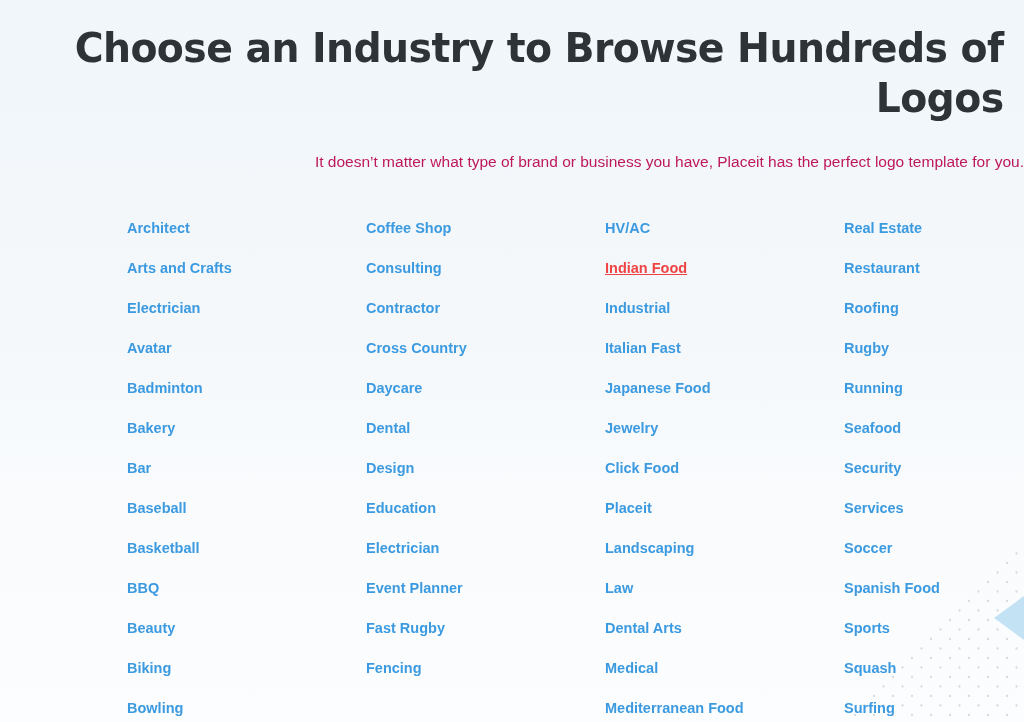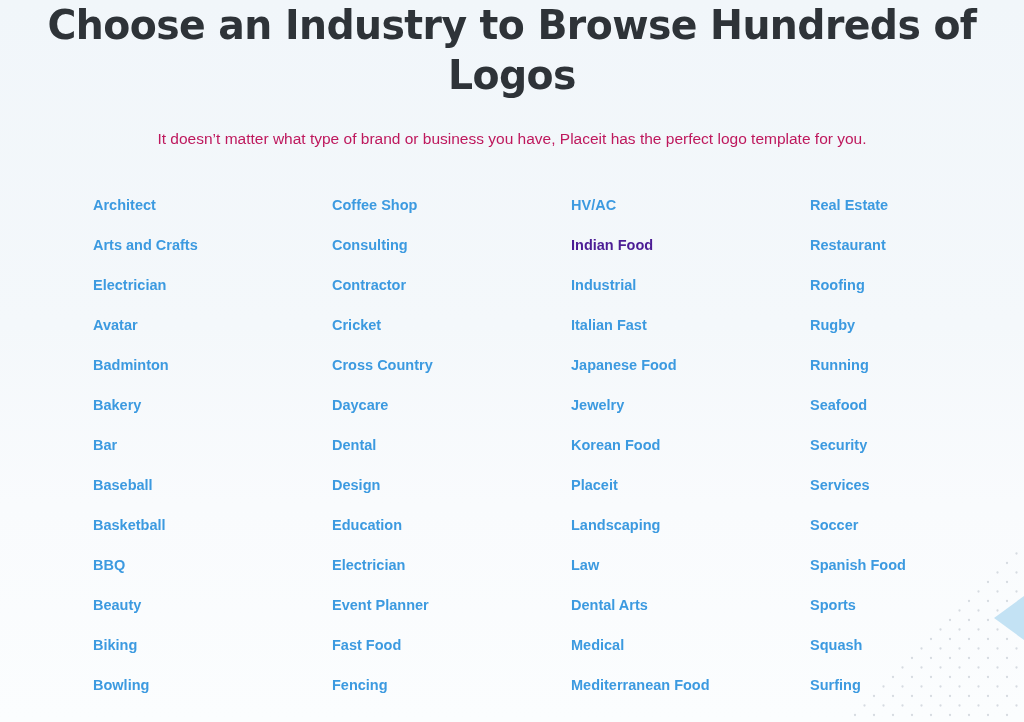--- a/index.html
+++ b/index.html
@@ -36,22 +36,22 @@
     border-bottom: 22px solid transparent;
     border-right: 30px solid #c3e2f4;
     pointer-events: none;
     z-index: 1;
   }
 
   
   .page-header {
     position: relative;
     z-index: 2;
-    text-align: center;
-    padding-top: 0;
+    text-align: right;
+    padding-top: 23px;
   }
   .page-title {
     margin: 0;
     font-size: 41px;
     line-height: 50px;
     font-weight: 800;
     color: #2e3338;
     letter-spacing: -0.6px;
     font-family: "DejaVu Sans", "Liberation Sans", sans-serif;
     transform: scaleX(0.96);
@@ -81,23 +81,25 @@
   }
   .industry-link {
     display: block;
     font-size: 14.5px;
     line-height: 20px;
     height: 40px;
     color: #3c9ae0;
     text-decoration: none;
     font-weight: 600;
     white-space: nowrap;
+    margin-left: 34px;
   }
   .industry-link.visited {
-    color: #4c1d95;
+    color: #ef4444;
+    text-decoration: underline;
   }
 </style>
 </head>
 <body>
 
 <svg class="dot-field" viewBox="0 0 190 180" width="190" height="180" aria-hidden="true">
   <defs>
     <pattern id="dots" x="0" y="0" width="19" height="19" patternUnits="userSpaceOnUse">
       <circle cx="2" cy="2" r="1.15" fill="#d6dbe1"></circle>
       <circle cx="11.5" cy="11.5" r="1.15" fill="#d6dbe1"></circle>
@@ -133,39 +135,38 @@
       <a class="industry-link" href="#">Basketball</a>
       <a class="industry-link" href="#">BBQ</a>
       <a class="industry-link" href="#">Beauty</a>
       <a class="industry-link" href="#">Biking</a>
       <a class="industry-link" href="#">Bowling</a>
     </div>
     <div class="industry-column">
       <a class="industry-link" href="#">Coffee Shop</a>
       <a class="industry-link" href="#">Consulting</a>
       <a class="industry-link" href="#">Contractor</a>
-      <a class="industry-link" href="#">Cricket</a>
       <a class="industry-link" href="#">Cross Country</a>
       <a class="industry-link" href="#">Daycare</a>
       <a class="industry-link" href="#">Dental</a>
       <a class="industry-link" href="#">Design</a>
       <a class="industry-link" href="#">Education</a>
       <a class="industry-link" href="#">Electrician</a>
       <a class="industry-link" href="#">Event Planner</a>
-      <a class="industry-link" href="#">Fast Food</a>
+      <a class="industry-link" href="#">Fast Rugby</a>
       <a class="industry-link" href="#">Fencing</a>
     </div>
     <div class="industry-column">
       <a class="industry-link" href="#">HV/AC</a>
       <a class="industry-link visited" href="#">Indian Food</a>
       <a class="industry-link" href="#">Industrial</a>
       <a class="industry-link" href="#">Italian Fast</a>
       <a class="industry-link" href="#">Japanese Food</a>
       <a class="industry-link" href="#">Jewelry</a>
-      <a class="industry-link" href="#">Korean Food</a>
+      <a class="industry-link" href="#">Click Food</a>
       <a class="industry-link" href="#">Placeit</a>
       <a class="industry-link" href="#">Landscaping</a>
       <a class="industry-link" href="#">Law</a>
       <a class="industry-link" href="#">Dental Arts</a>
       <a class="industry-link" href="#">Medical</a>
       <a class="industry-link" href="#">Mediterranean Food</a>
     </div>
     <div class="industry-column">
       <a class="industry-link" href="#">Real Estate</a>
       <a class="industry-link" href="#">Restaurant</a>

